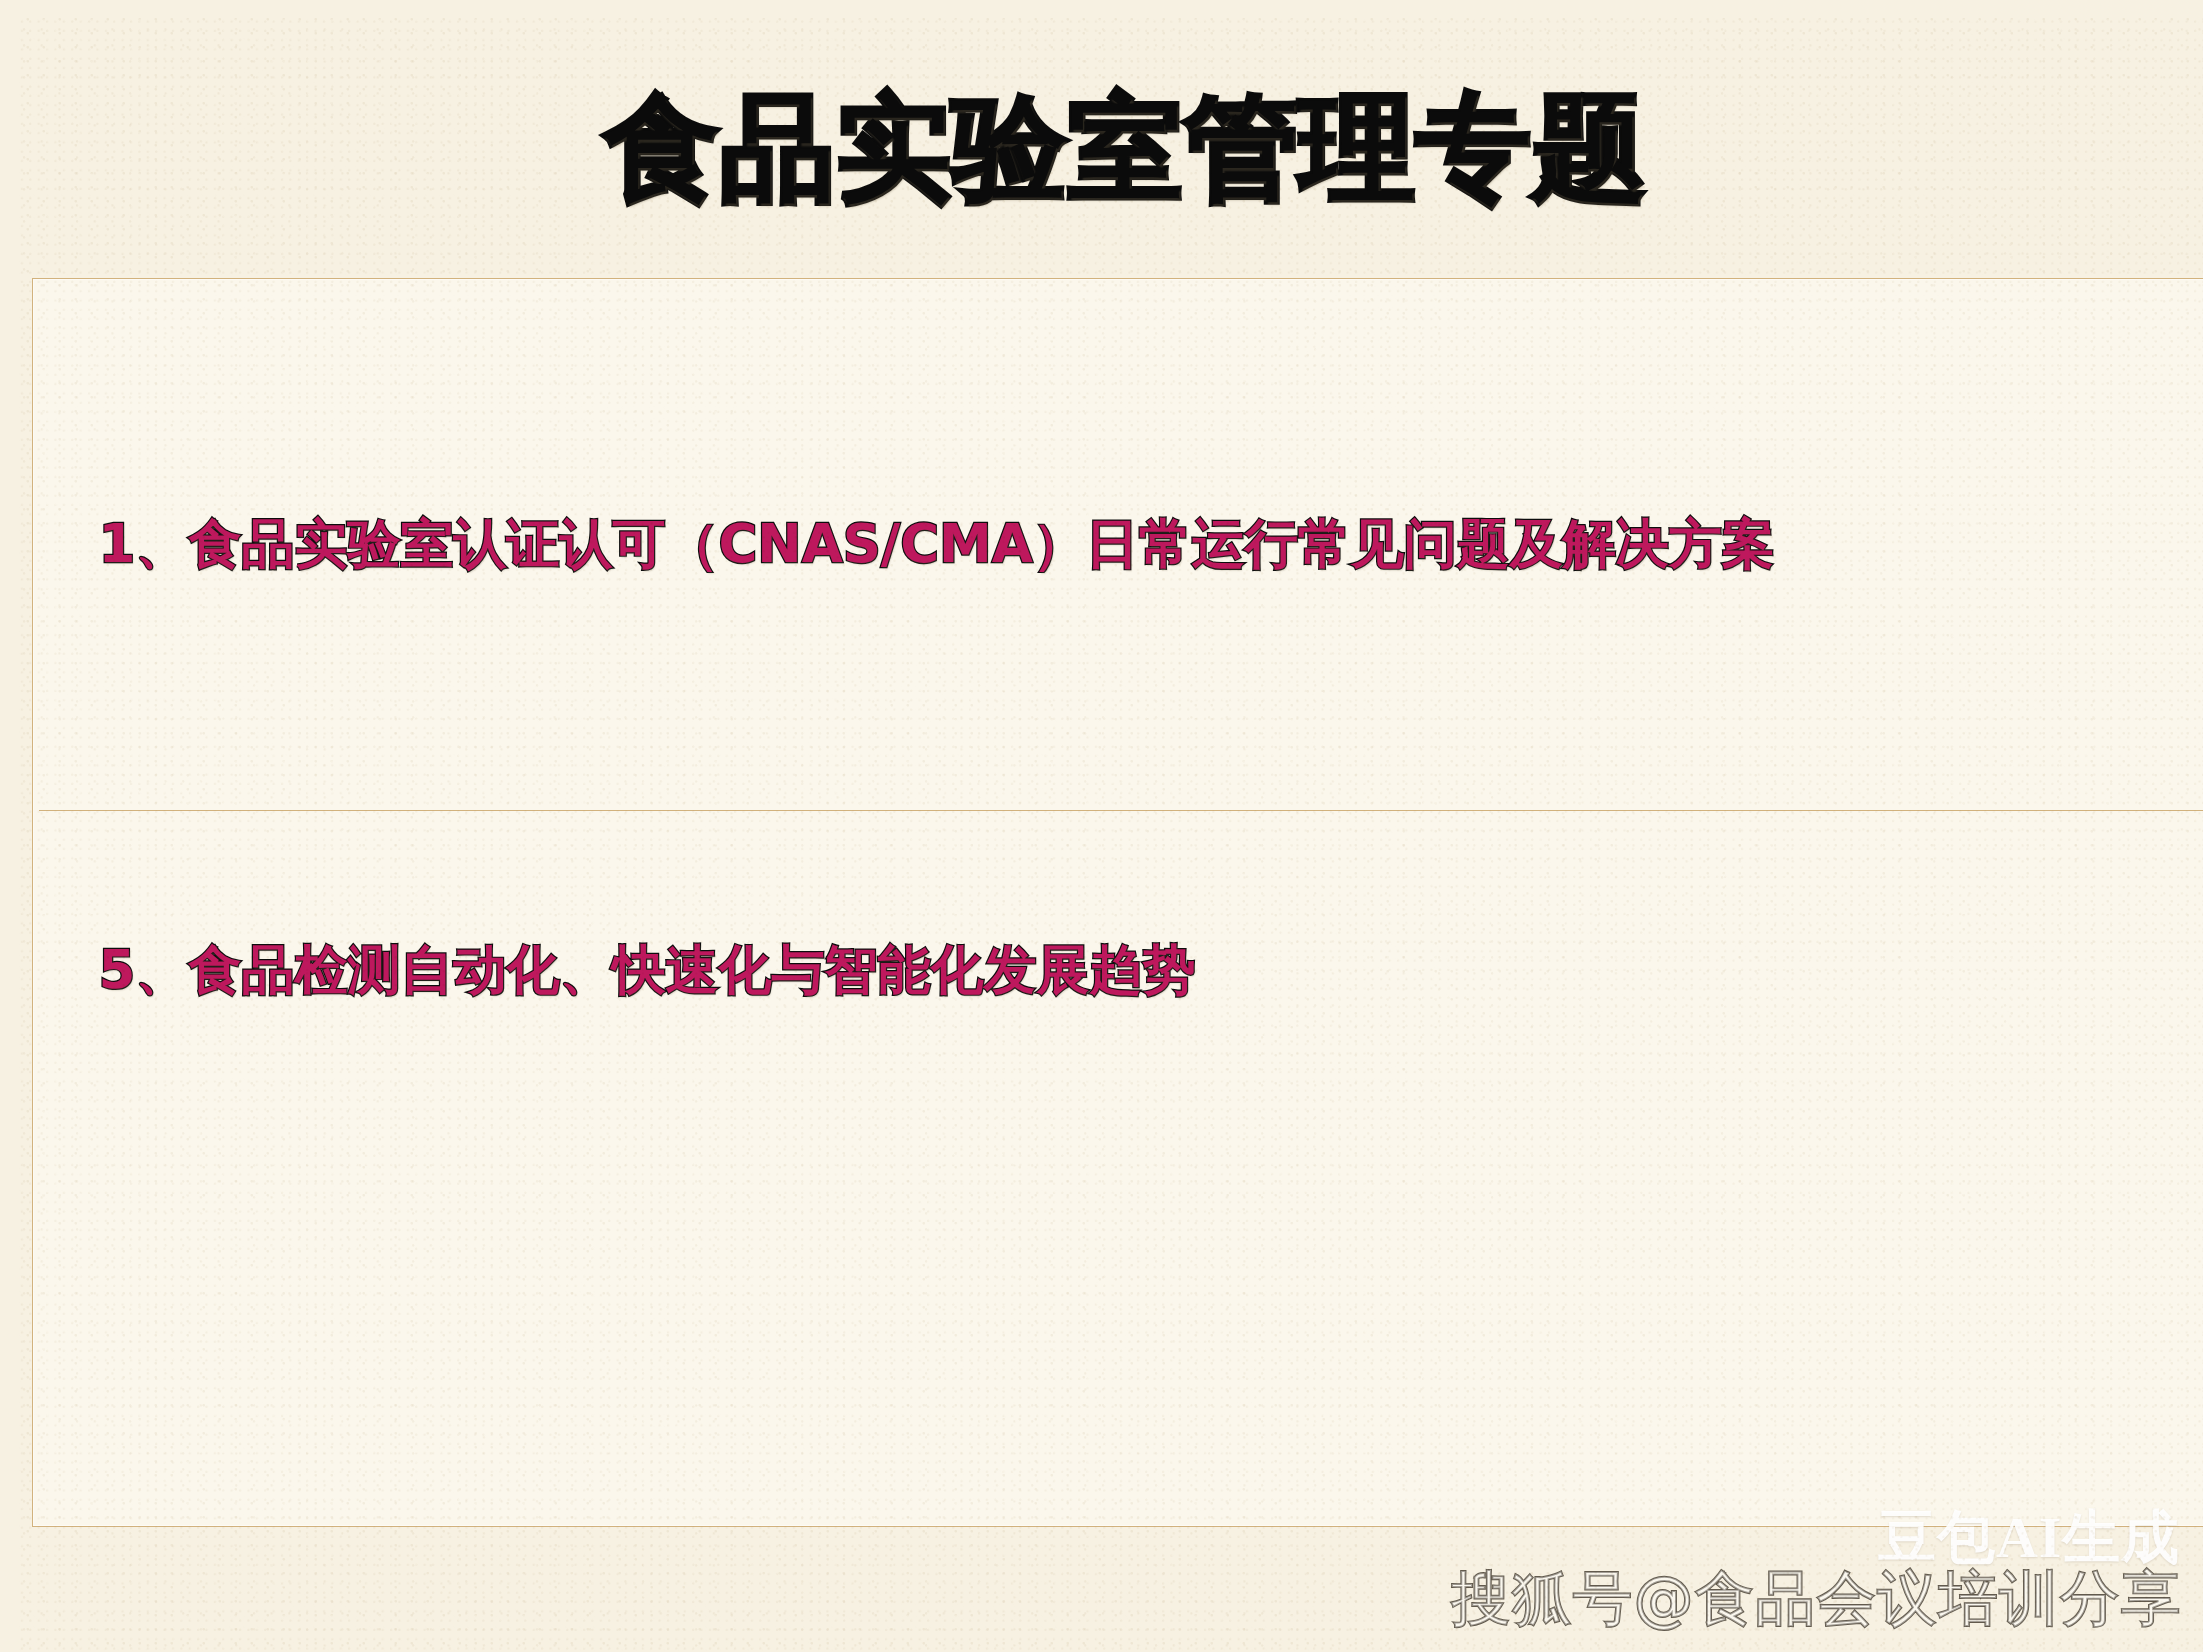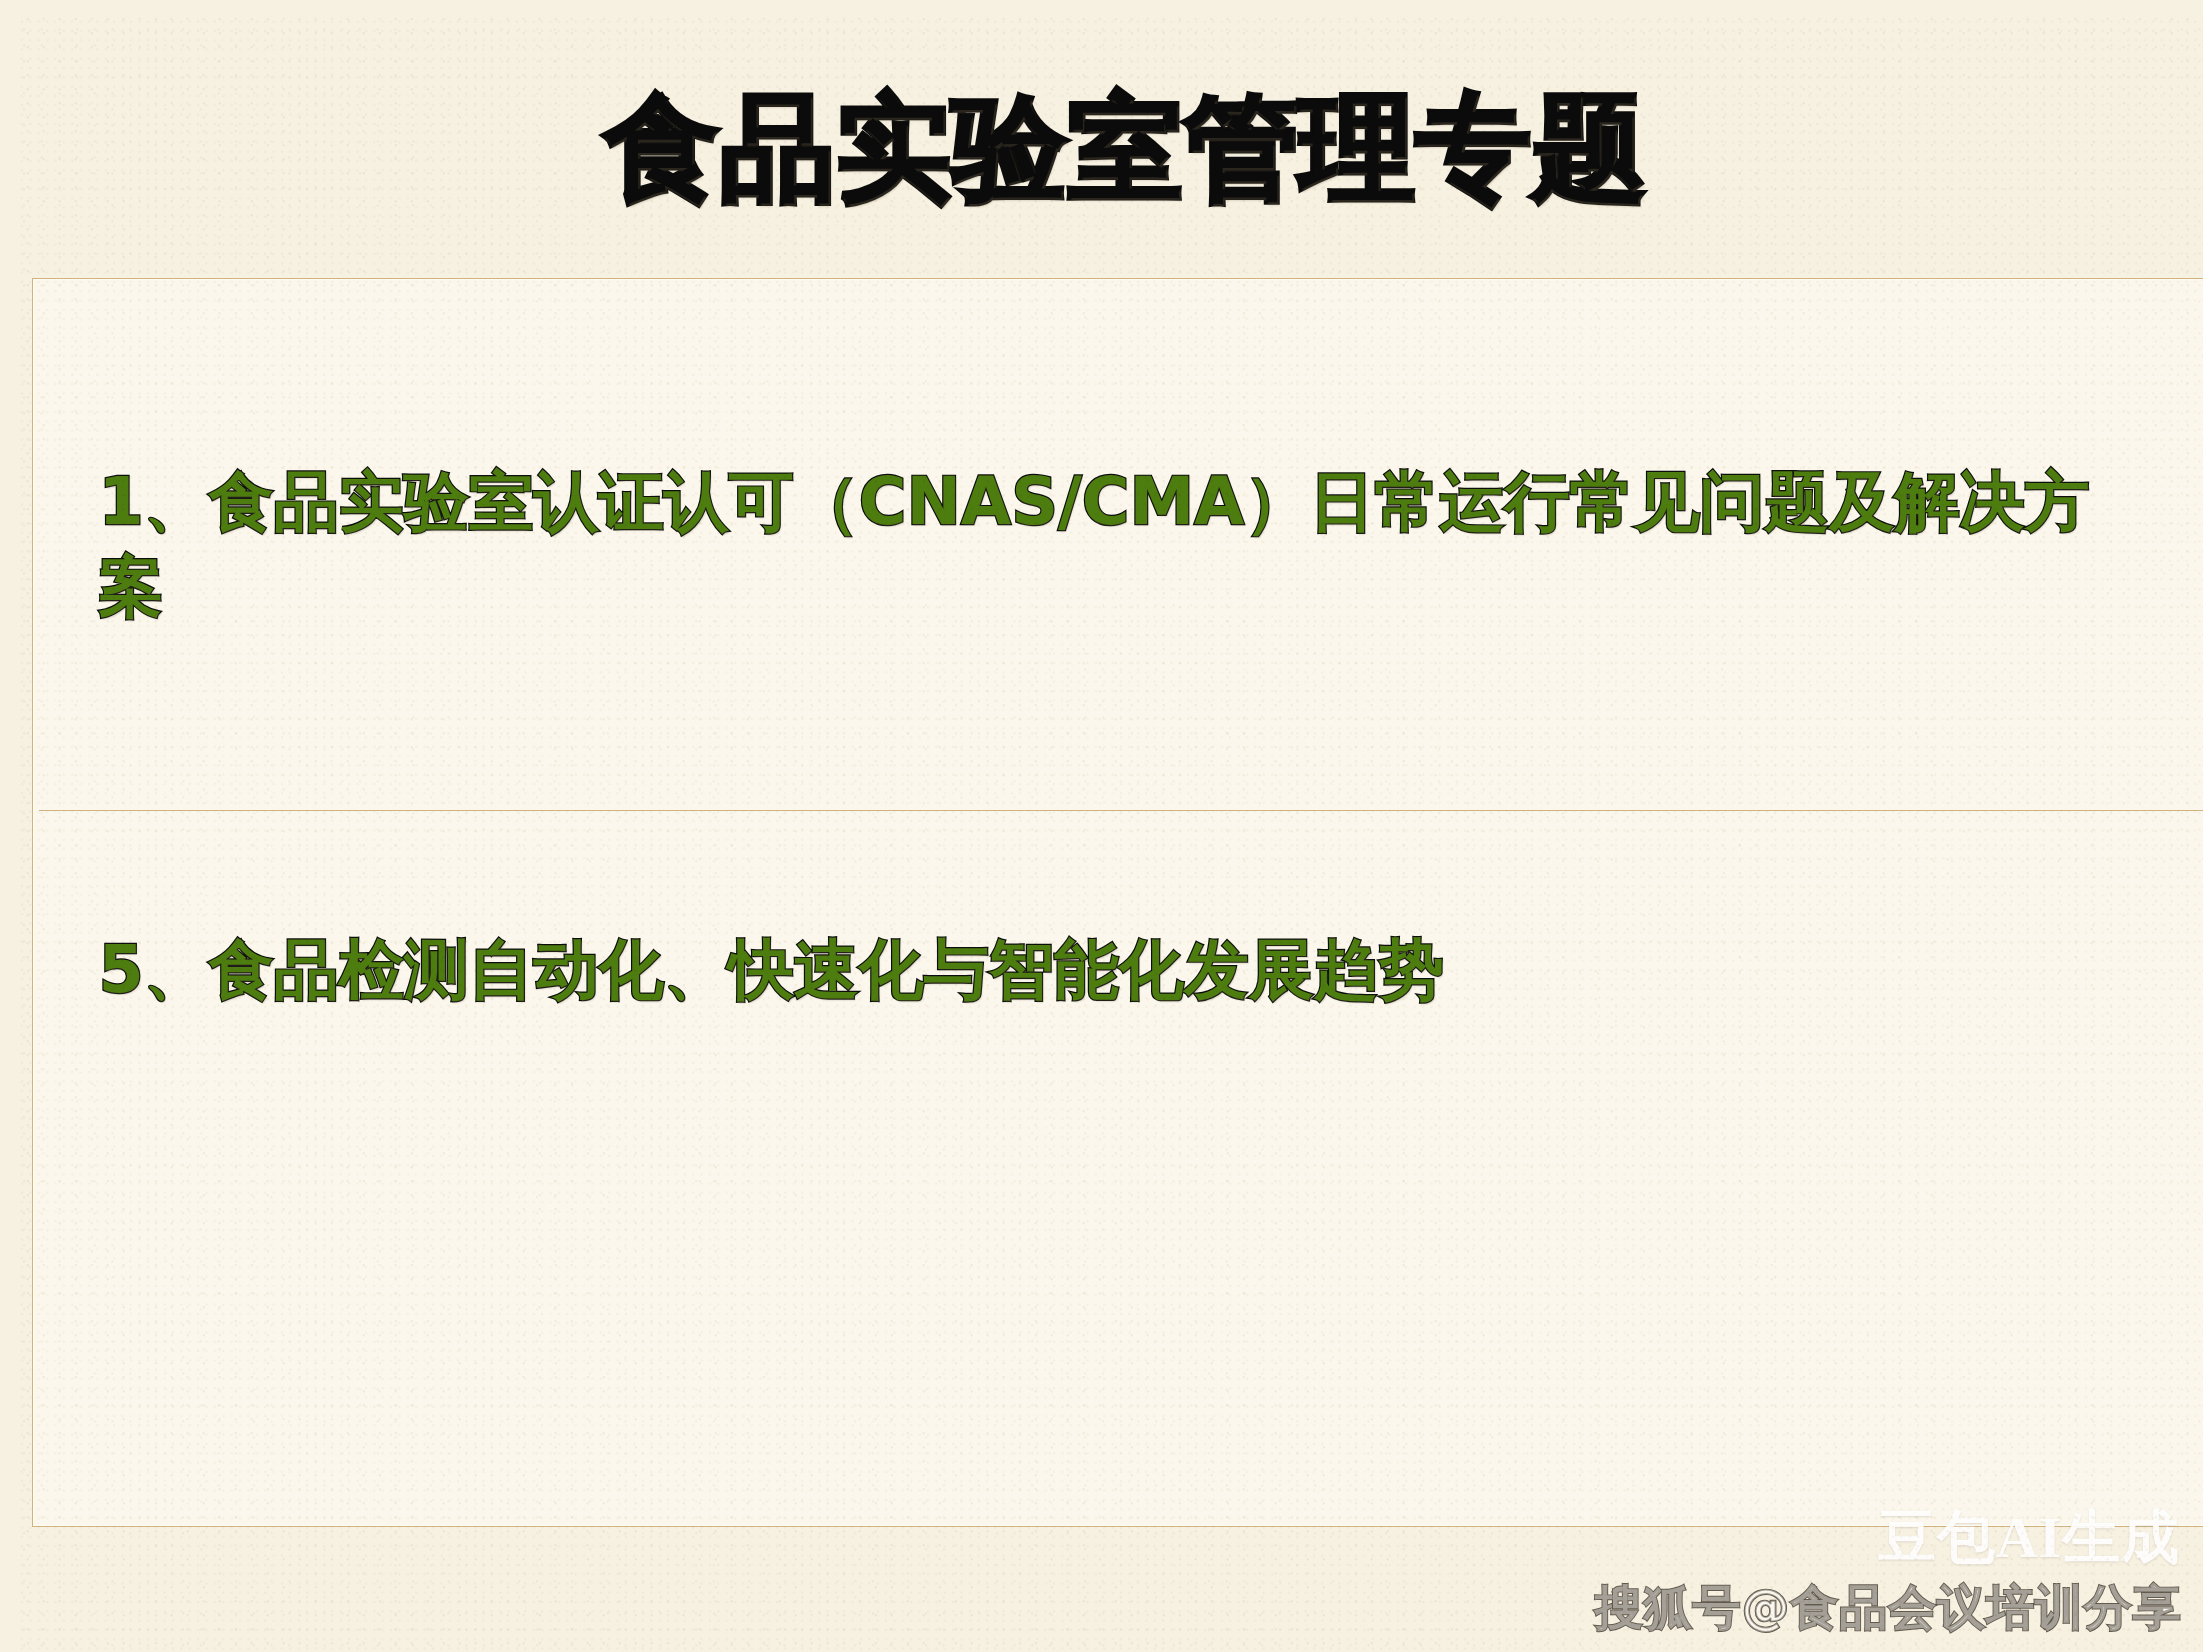--- a/index.html
+++ b/index.html
@@ -63,22 +63,22 @@
     align-items:center;
     padding:0 48px 0 54px;
   }
   #row-1{ height:519px; align-items:center; }
   #row-2{ height:407px; border-top:1.9px solid #d2b27d; }
   #row-3{ height:319px; border-top:1.9px solid #d2b27d; }
 
   .agenda-text{
     font-family:"DejaVu Sans","Liberation Sans",sans-serif;
     font-weight:700;
-    color:#4d7c0f;
-    font-size:65px;
+    color:#be185d;
+    font-size:53px;
     line-height:1.30;
     letter-spacing:0px;
     -webkit-text-stroke:2.4px #0d0d0d;
     paint-order:stroke fill;
     text-shadow:1.4px 1.9px 1.4px rgba(120,105,80,.22);
   }
   #row-1 .agenda-text{ max-width:2051px; }
   #row-2 .agenda-text,#row-3 .agenda-text{ white-space:nowrap; }
 
   
@@ -91,22 +91,22 @@
     color:rgba(255,255,255,.92);
     letter-spacing:0.9px;
     z-index:4;
     white-space:nowrap;
     text-shadow:0 0.9px 1.9px rgba(150,135,110,.25);
   }
   #wm-sohu{
     position:absolute;
     right:22.4px; bottom:13px;
     font-family:"DejaVu Sans","Liberation Sans",sans-serif;
-    font-size:48px;
-    font-weight:700;
+    font-size:60px;
+    font-weight:400;
     color:rgba(255,255,255,.42);
     -webkit-text-stroke:1.9px rgba(60,52,40,.80);
     paint-order:stroke fill;
     letter-spacing:0.9px;
     z-index:5;
     white-space:nowrap;
   }
 </style>
 </head>
 <body>

